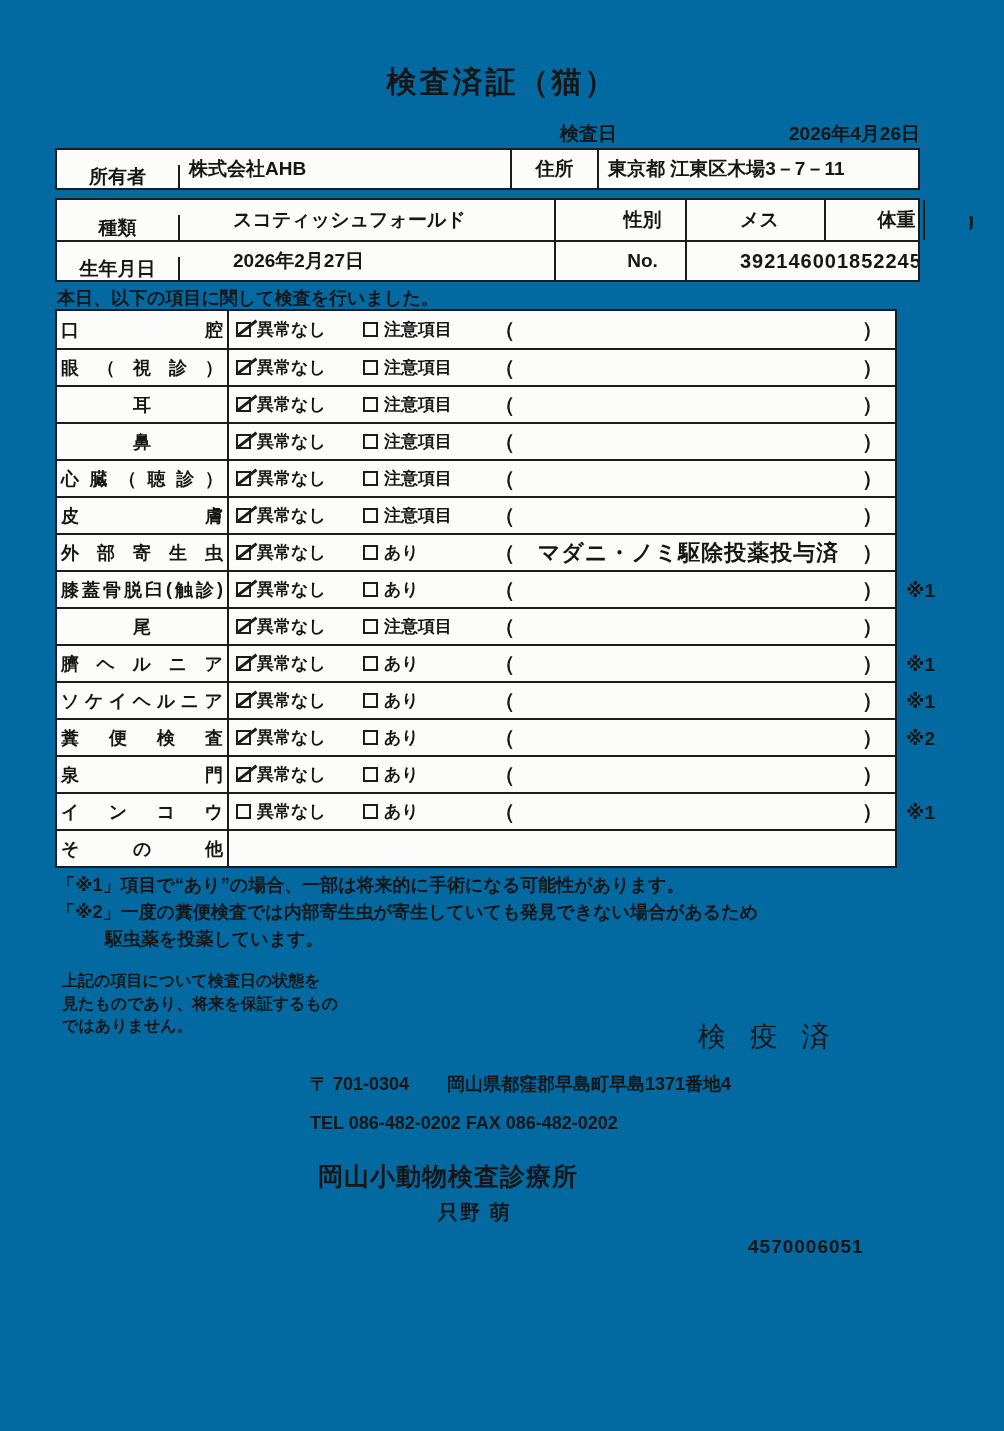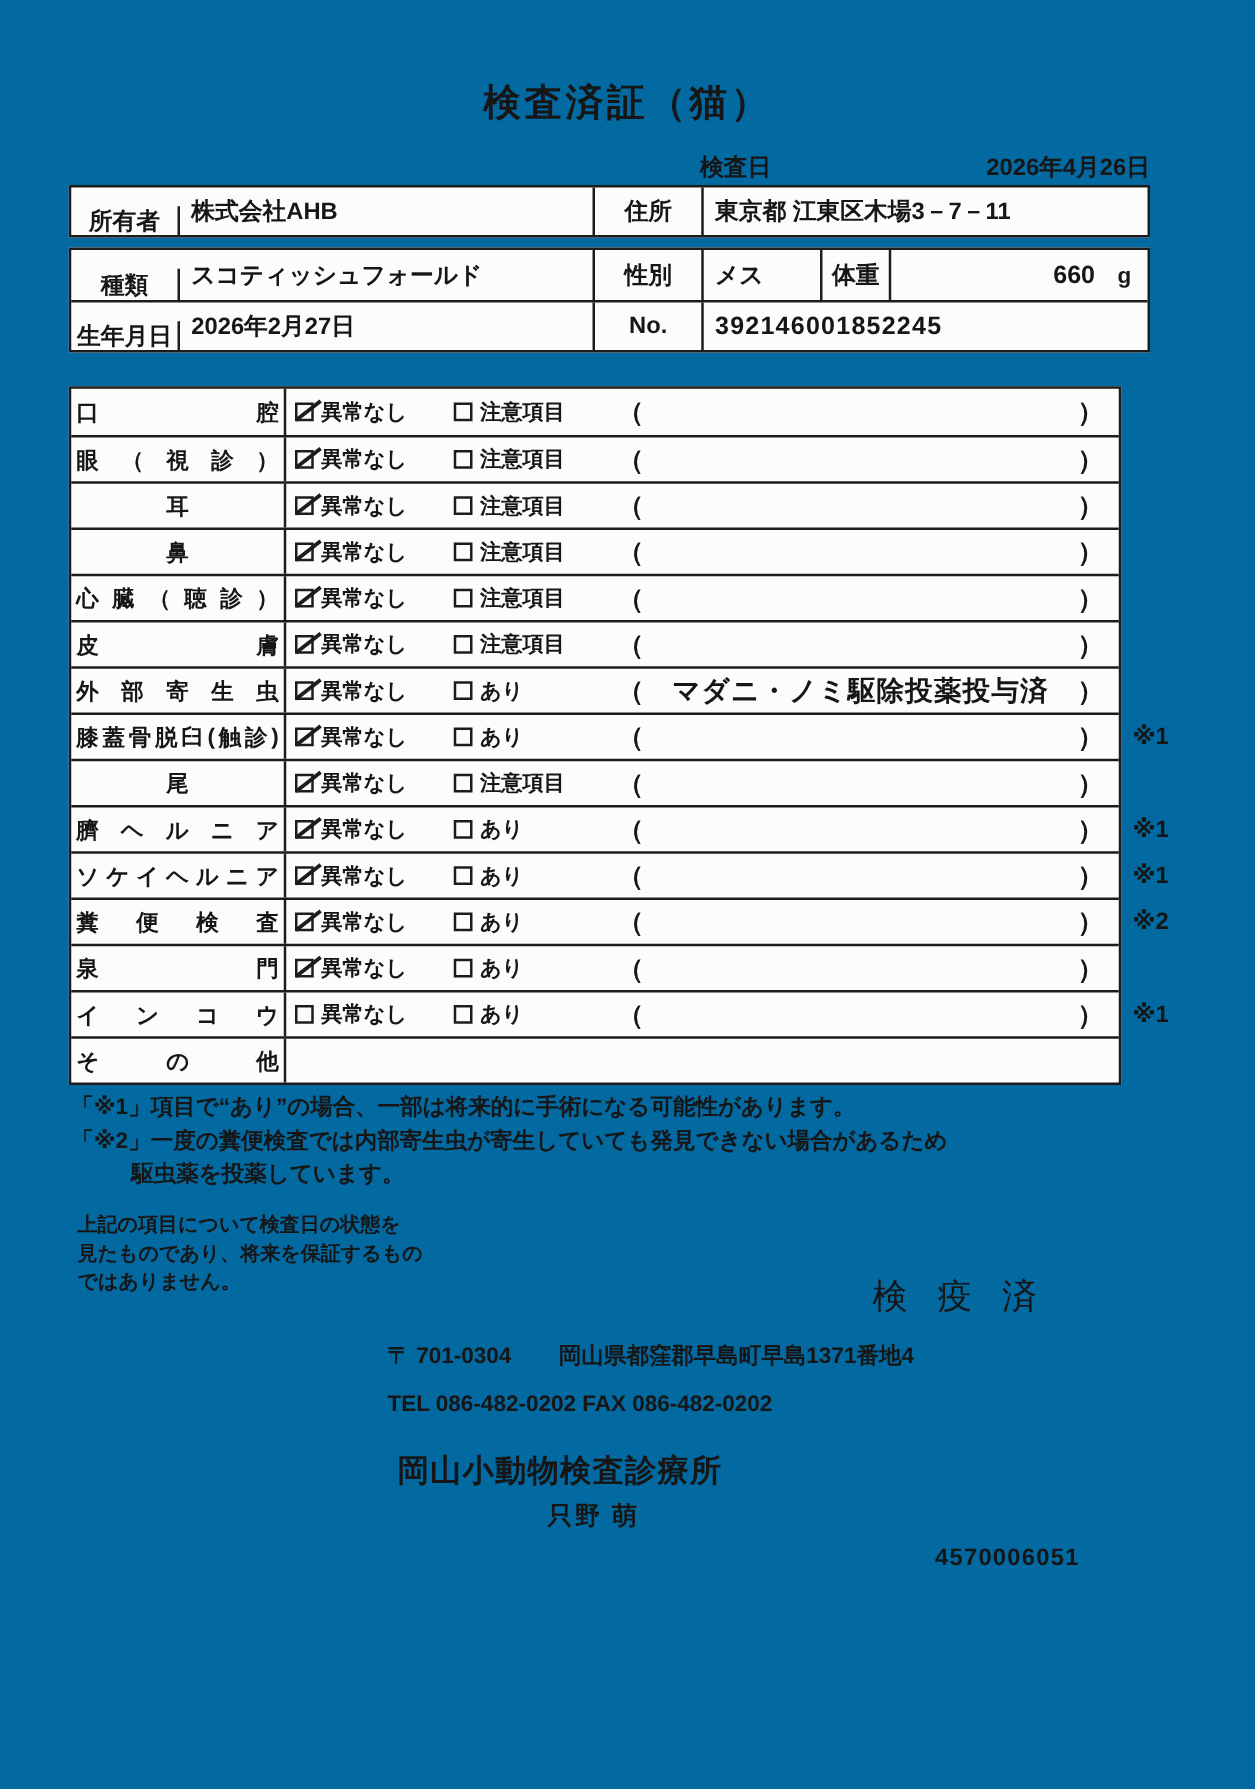--- a/index.html
+++ b/index.html
@@ -21,26 +21,26 @@
     position: absolute; top: 121px; left: 55px; width: 865px;
     display: flex; font-size: 19px; font-weight: 600;
   }
   .date-label { margin-left: 505px; }
   .date-value { margin-left: auto; }
 
   .btable { position: absolute; left: 55px; width: 865px; border: 2px solid #1c1c1c; background: #fcfcfb; }
   .owner-tbl { top: 148px; }
   .info-tbl { top: 198px; }
   .trow { display: flex; align-items: stretch; height: 38px; }
-  .info-tbl .trow { height: 40px; }
+  .info-tbl .trow { height: 40px; gap: 44px; }
   .trow + .trow { border-top: 2px solid #1c1c1c; }
   .cell { display: flex; align-items: center; padding: 0 9px; font-size: 19px; font-weight: 600; overflow: hidden; white-space: nowrap; }
   .cell.brd { border-right: 2px solid #1c1c1c; }
   .cell.lbl { justify-content: center; font-weight: 700; }
-  .w-lab1 { width: 87px; flex: none; margin-top: 15px; }
+  .w-lab1 { width: 123px; flex: none; margin-top: 15px; }
   .w-val1 { width: 332px; flex: none; }
   .w-lab2 { width: 87px; flex: none; }
   .w-sex  { width: 95px; flex: none; }
   .w-wlab { width: 55px; flex: none; }
   .grow { flex: 1; border-radius: 17px; }
   .weight-cell { justify-content: flex-end; font-size: 20px; text-align: center; }
   .weight-unit { margin-left: 18px; margin-right: 4px; font-size: 18px; }
   .no-cell { font-size: 20px; letter-spacing: 1px; }
 
   .intro { position: absolute; top: 286px; left: 57px; font-size: 18px; font-weight: 700; }
@@ -116,20 +116,21 @@
       </div>
     </div>
     <div class="trow">
       <div class="cell lbl brd w-lab1">生年月日</div>
       <div class="cell brd w-val1">2026年2月27日</div>
       <div class="cell lbl brd w-lab2">No.</div>
       <div class="cell grow no-cell">392146001852245</div>
     </div>
   </div>
 
+  <div class="intro">本日、以下の項目に関して検査を行いました。</div>
 
   <div class="main-tbl">
     <div>
         <div class="irow">
       <div class="ilabel justify">
             <span>口</span>
             <span>腔</span>
           </div>
       <div class="icontent">
         <span class="cb checked"></span>

